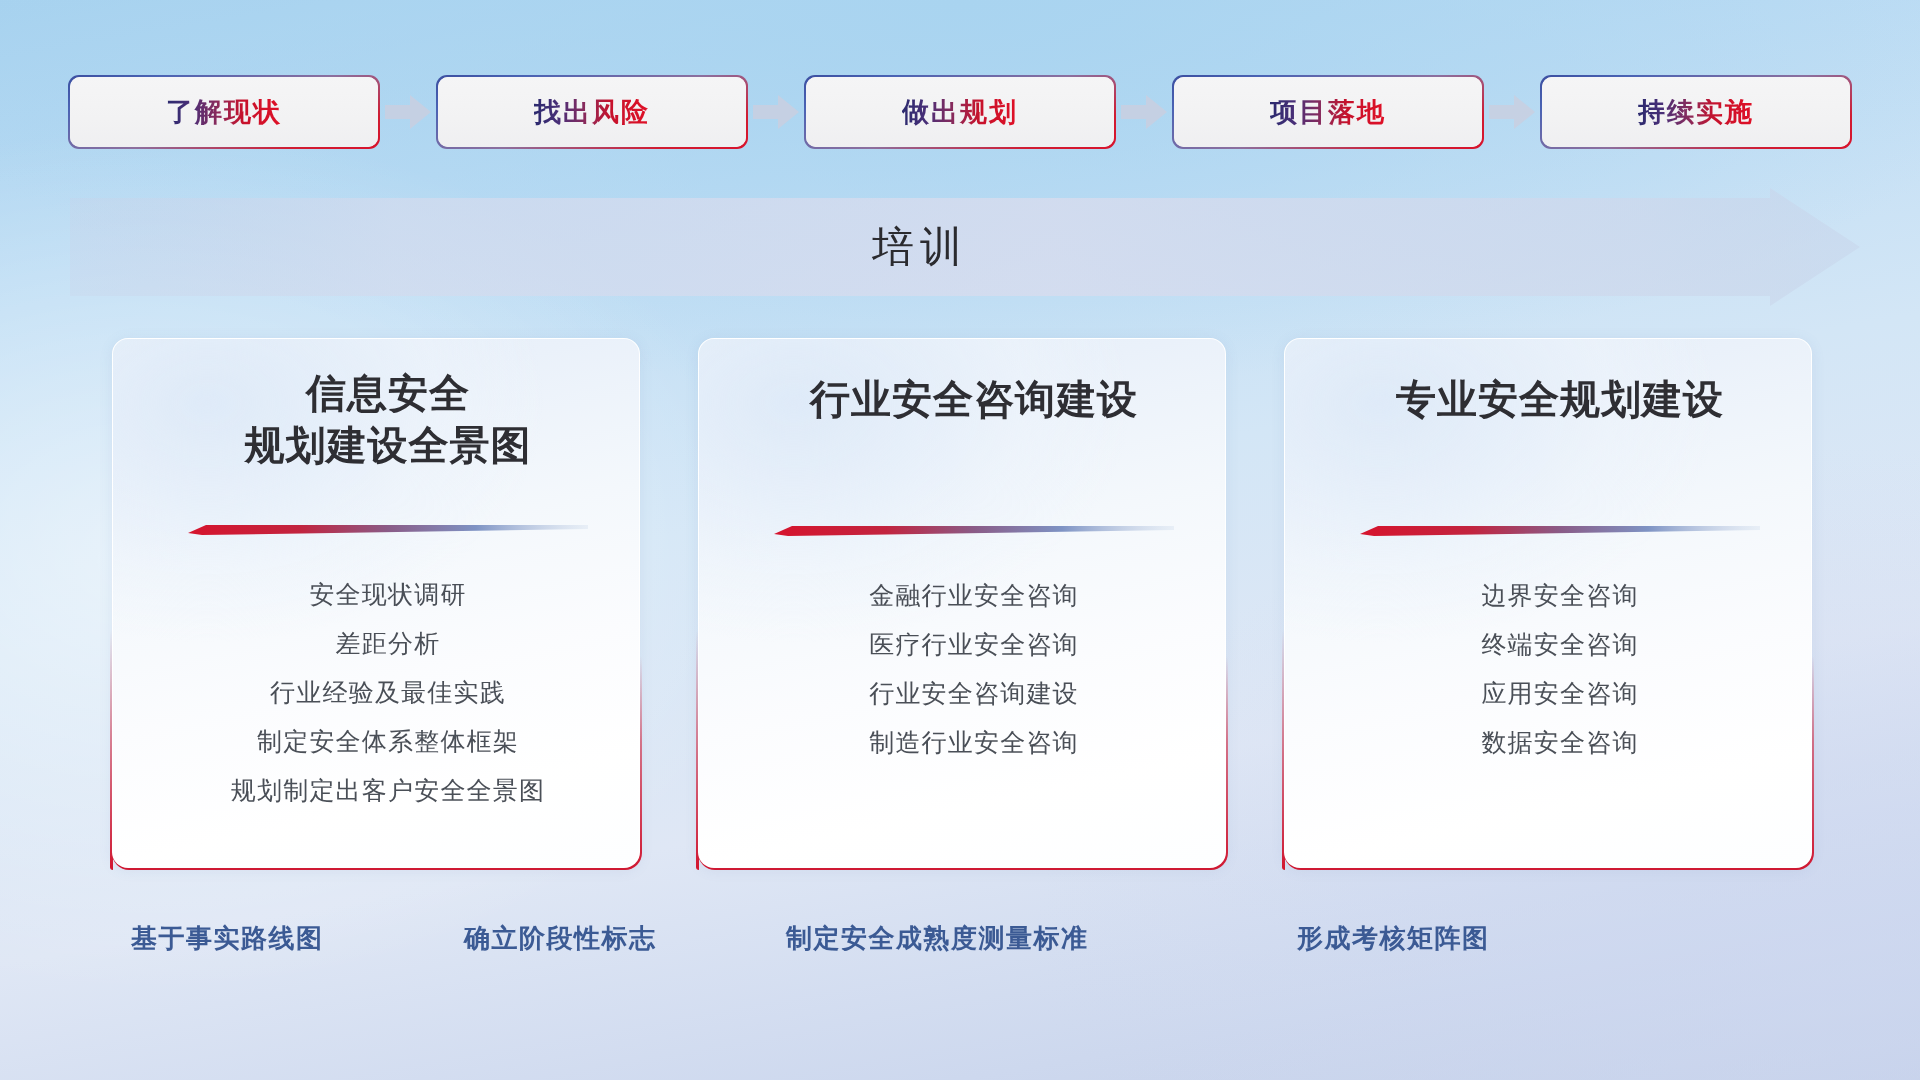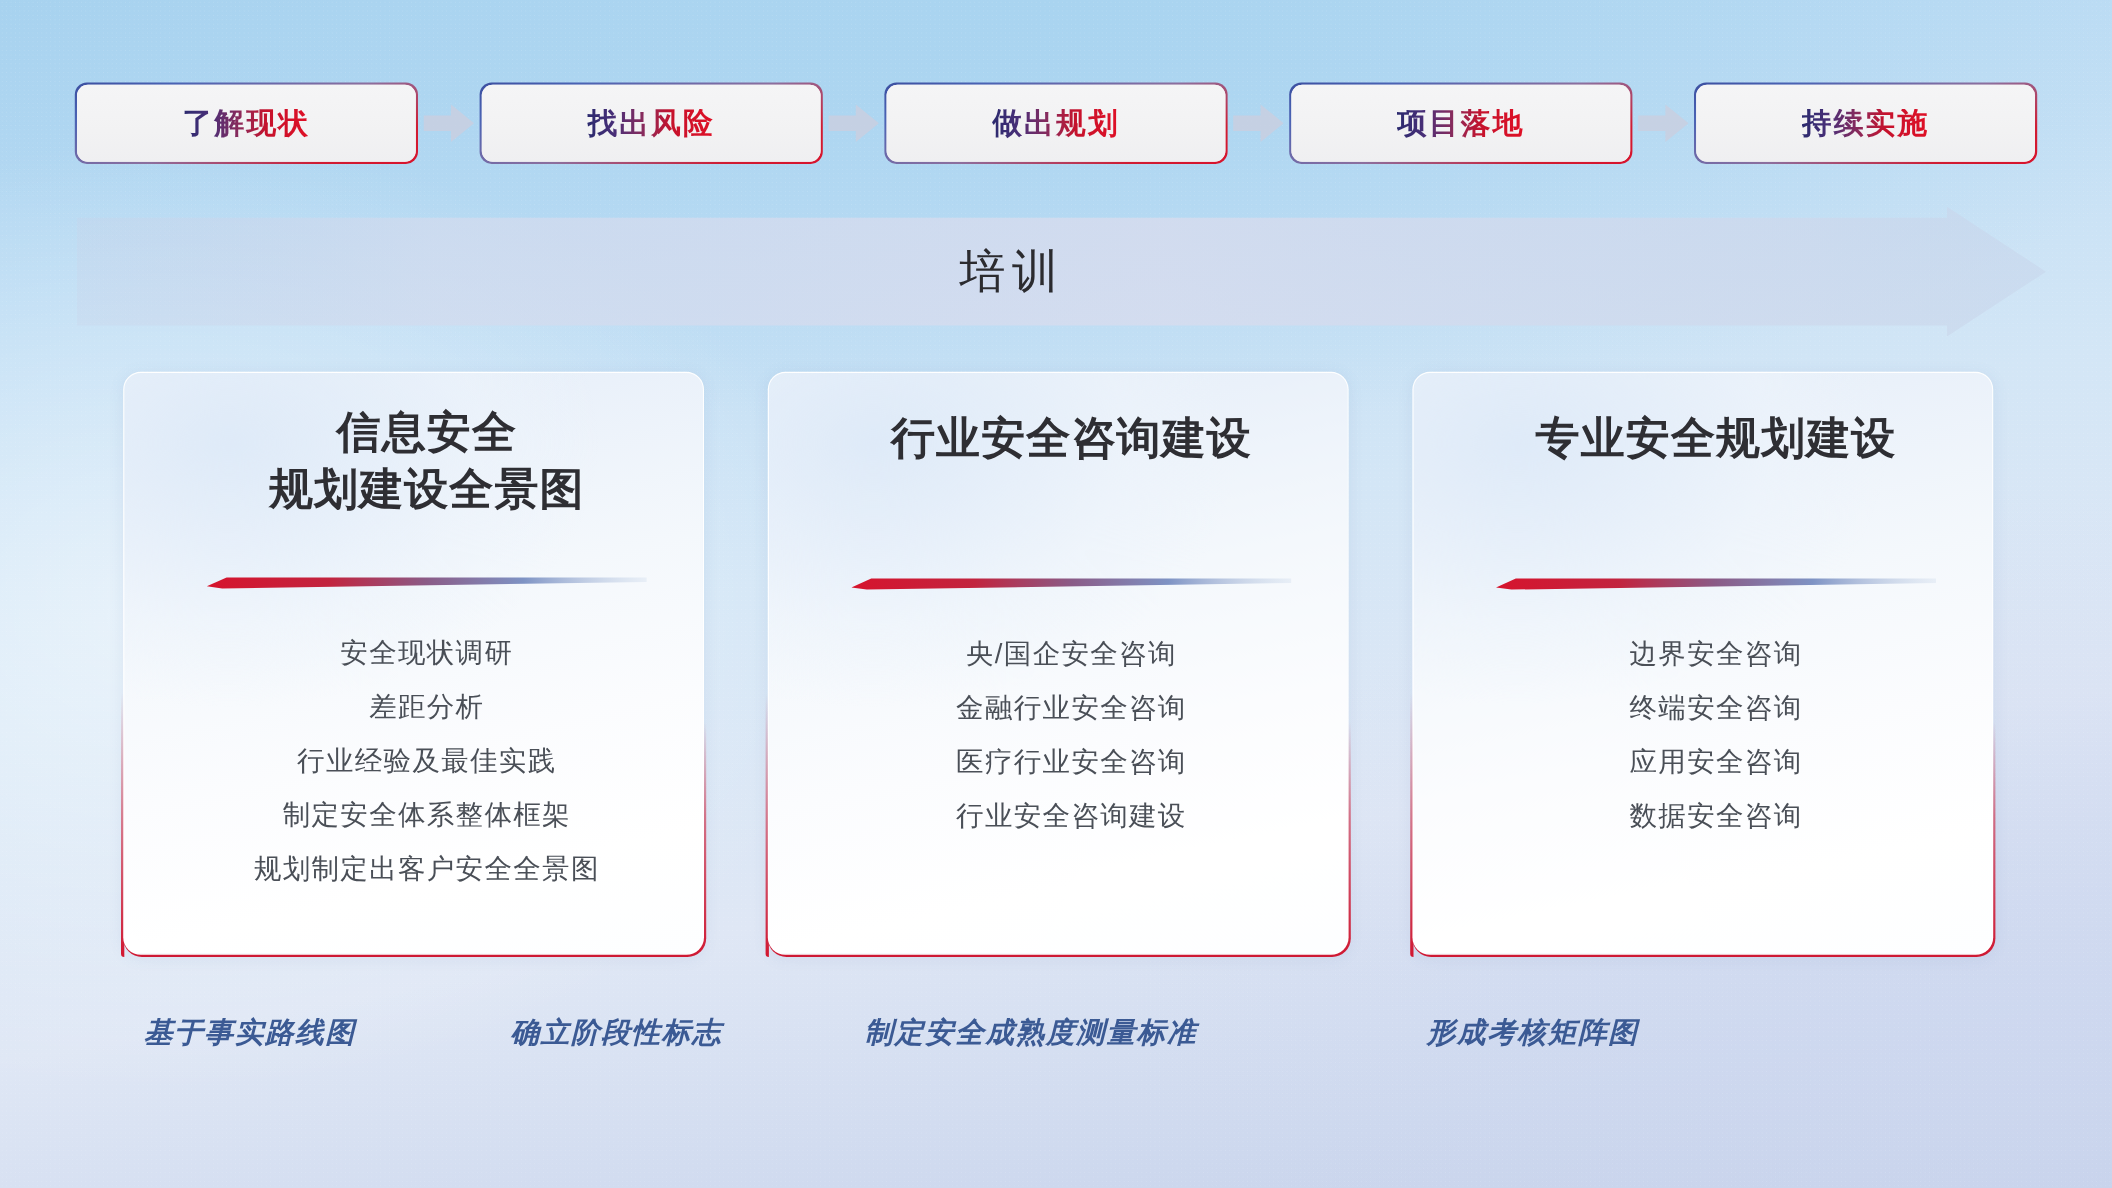--- a/index.html
+++ b/index.html
@@ -210,21 +210,20 @@
   }
 
   
   .captions {
     position: absolute;
     top: 916px;
     left: 0;
     width: 1564px;
     height: 44px;
     z-index: 4;
-    font-style: italic;
   }
   .caption {
     position: absolute;
     top: 0;
     font-size: 26px;
     font-weight: 700;
     color: #3b5a94;
     letter-spacing: 1.5px;
     white-space: nowrap;
     line-height: 44px;
@@ -362,24 +361,24 @@
                   <stop offset="0.50" stop-color="#8a5b87"></stop>
                   <stop offset="0.72" stop-color="#7e93c4"></stop>
                   <stop offset="1" stop-color="#cfdcec" stop-opacity="0.35"></stop>
                 </linearGradient>
               </defs>
               <path d="M0 9 L18 1 L400 1 L400 5 L14 11 Z" fill="url(#divGrad2)"></path>
             </svg>
           </div>
         </div>
         <ul class="card-list">
-          <li>央/国企安全咨询</li>
           <li>金融行业安全咨询</li>
           <li>医疗行业安全咨询</li>
           <li>行业安全咨询建设</li>
+          <li>制造行业安全咨询</li>
         </ul>
       </div>
     </div>
 
     <div class="card">
       <div class="card-body">
         <div class="card-title">
           <div>专业安全规划建设</div>
         </div>
         <div class="divider-wrap">

